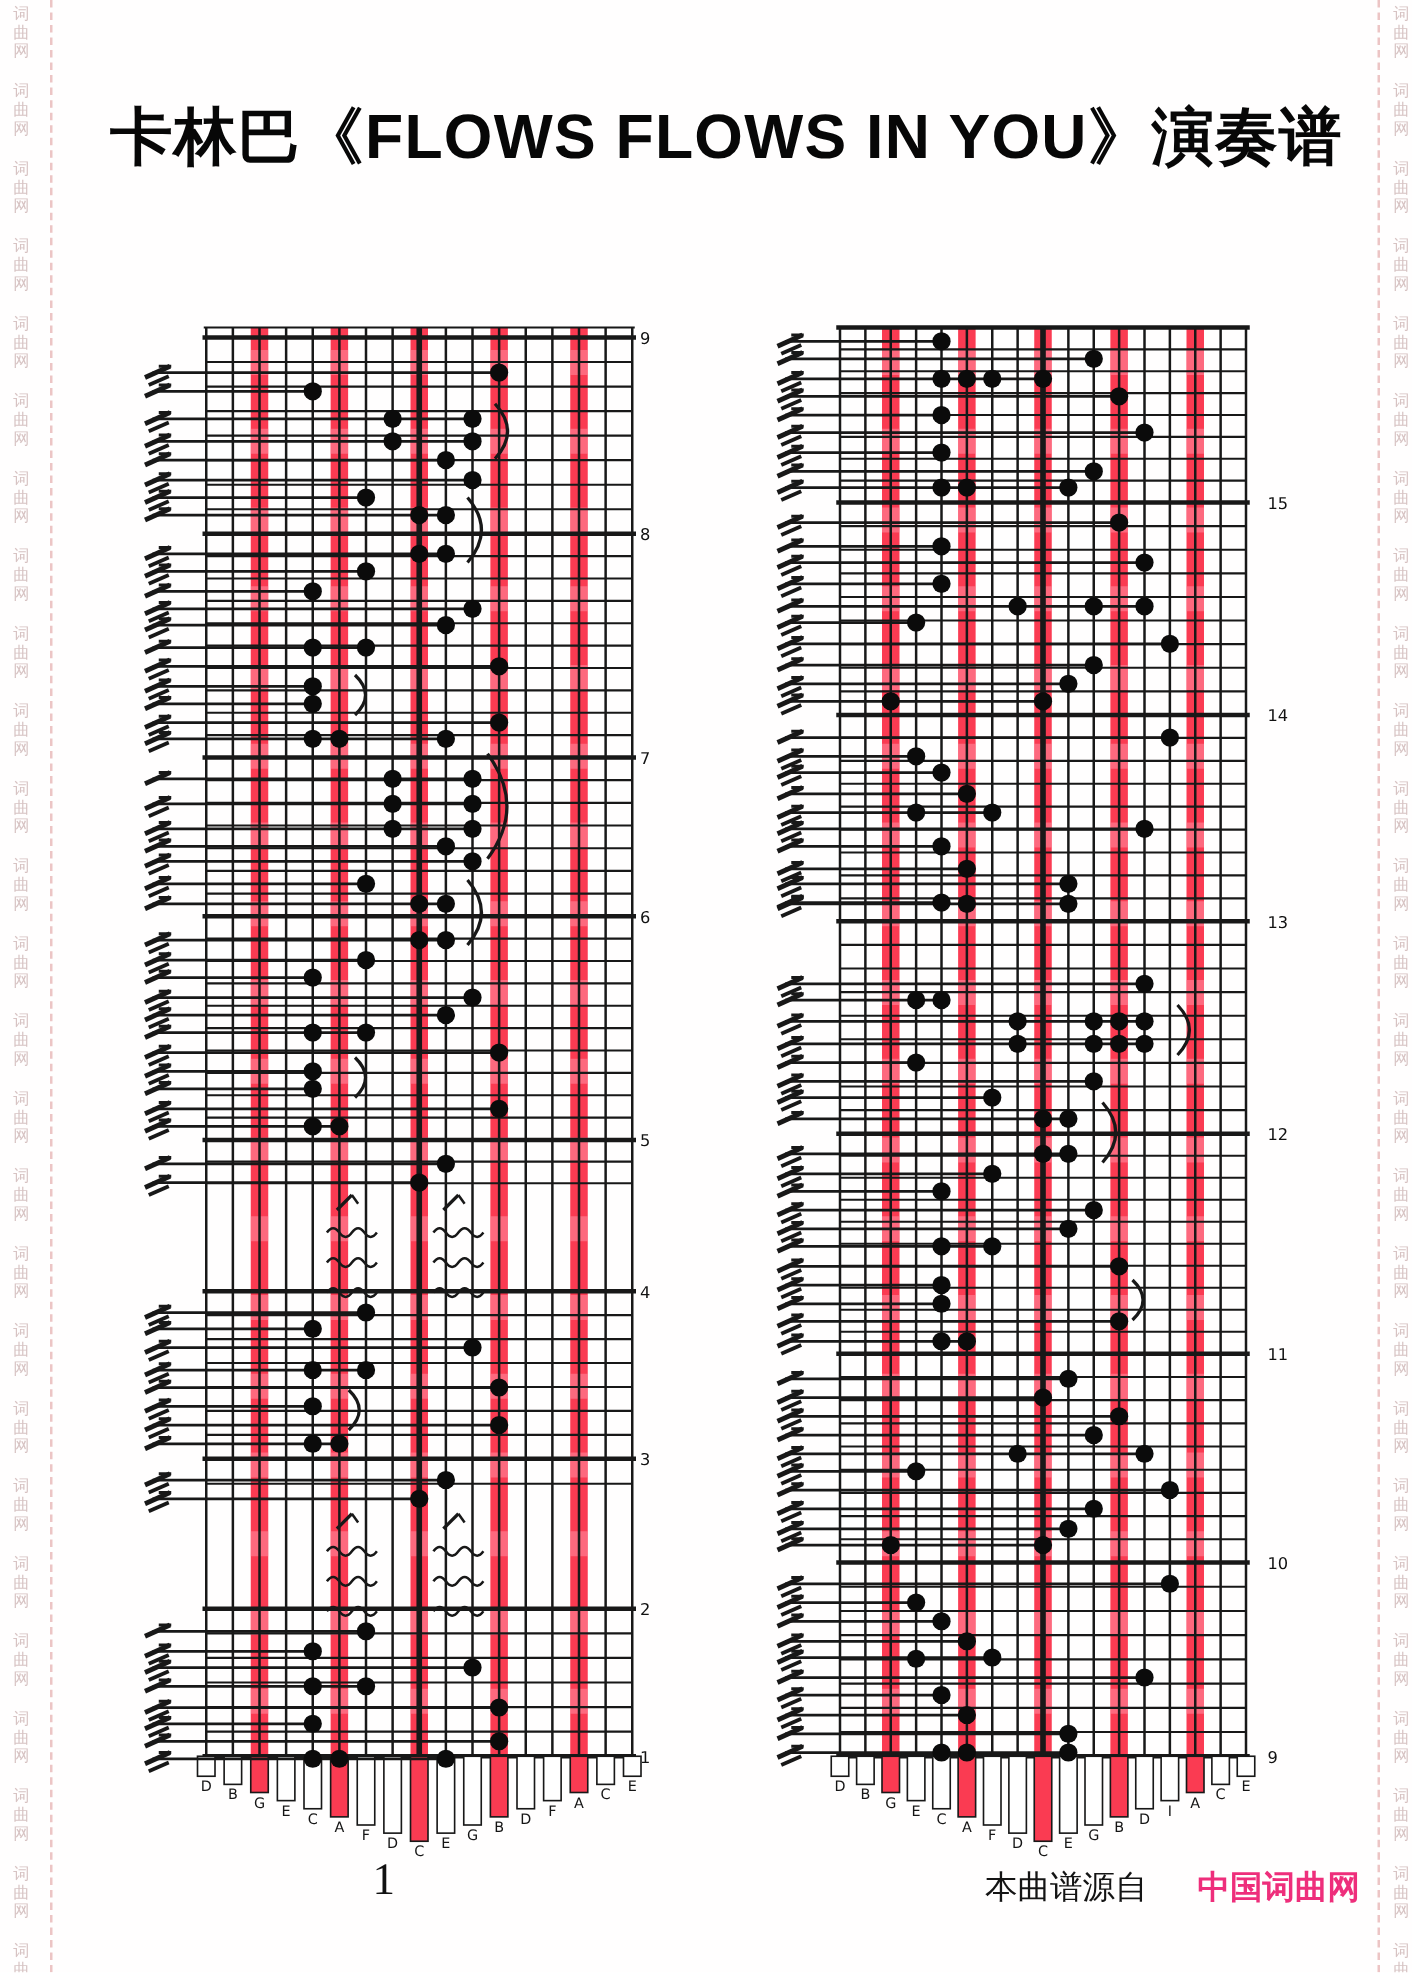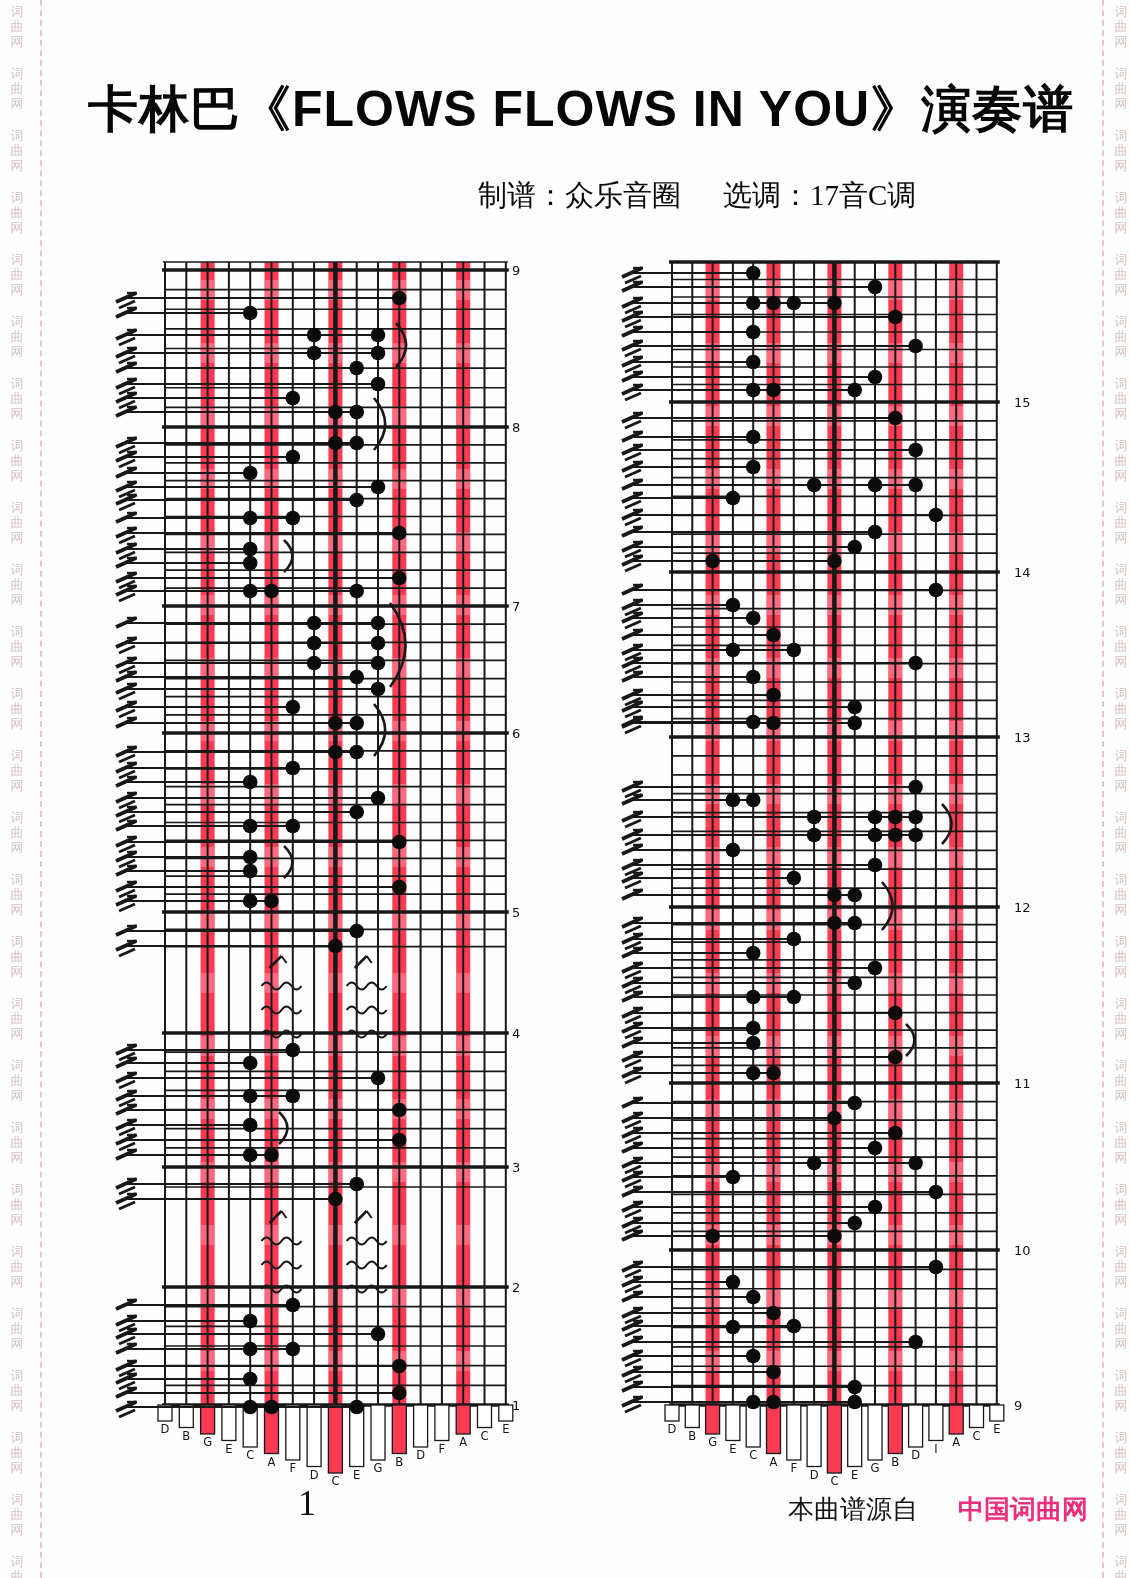--- a/index.html
+++ b/index.html
@@ -291,21 +291,20 @@
         <span style="color: rgb(215, 195, 195);">网</span>
       </div>
       <div class="wm-group">
         <span style="color: rgb(215, 195, 195);">词</span>
         <span style="color: rgb(215, 195, 195);">曲</span>
       </div>
     </div>
 
   <div id="title"><span>卡林巴</span><span>《FLOWS FLOWS IN YOU》</span><span>演奏谱</span></div>
 
-  <div id="subtitle"><span>制谱：众乐音圈</span><span class="gap"></span><span>选调：17音C调</span></div>
 
   <svg id="score" width="1130" height="1578">
       <g>
         <rect x="200.6" y="262" width="14" height="1143" fill="#fa3b52"></rect>
         <rect x="200.6" y="280" width="14" height="20" fill="#ff8fa3" opacity="0.55"></rect>
         <rect x="200.6" y="343" width="14" height="20" fill="#ff8fa3" opacity="0.55"></rect>
         <rect x="200.6" y="406" width="14" height="20" fill="#ff8fa3" opacity="0.55"></rect>
         <rect x="200.6" y="469" width="14" height="20" fill="#ff8fa3" opacity="0.55"></rect>
         <rect x="200.6" y="532" width="14" height="20" fill="#ff8fa3" opacity="0.55"></rect>
         <rect x="200.6" y="595" width="14" height="20" fill="#ff8fa3" opacity="0.55"></rect>

